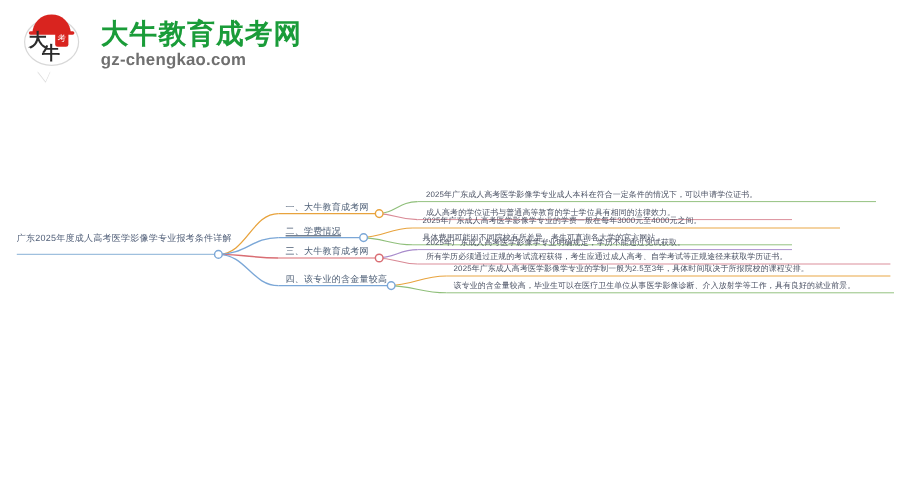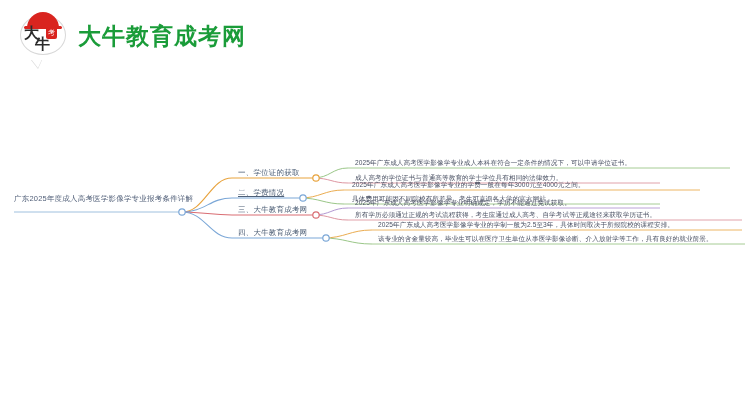--- a/index.html
+++ b/index.html
@@ -102,21 +102,21 @@
     color: #2b2b2b;
     font-family: "DejaVu Serif", "Liberation Serif", serif;
     font-weight: 700;
     font-size: 15px;
     line-height: 14px;
     letter-spacing: -1px;
   }
   .cally .c1 { position:absolute; left: 0px; top: 2px; }
   .cally .c2 { position:absolute; left: 11px; top: 13px; }
 
-  #logo-text { display: flex; flex-direction: column; justify-content: space-between; }
+  #logo-text { display: flex; flex-direction: column; justify-content: space-between; margin-left: 6px; }
   #brand-name {
     color: #1a9c39;
     font-size: 23px;
     font-weight: 700;
     letter-spacing: 1px;
     line-height: 26px;
     white-space: nowrap;
   }
   #brand-url {
     color: #6f6f6f;
@@ -178,20 +178,21 @@
       <div class="dome"></div>
       <div class="dome-base"></div>
       <div class="dome-seal">考</div>
       <div class="cally">
         <span class="c1">大</span>
         <span class="c2">牛</span>
       </div>
     </div>
     <div id="logo-text">
       <div id="brand-name">大牛教育成考网</div>
+      <div id="brand-url">gz-chengkao.com</div>
     </div>
   </div>
 </div>
 
 <div id="mindmap">
   <svg id="mindmap-svg" viewBox="0 0 750 130">
 
     <path d="M182,62 C205,62 210,28 232,28" fill="none" stroke="#e8a33d" stroke-width="1.1"></path>
     <path d="M182,62 C205,62 210,48 232,48" fill="none" stroke="#7ba7d7" stroke-width="1.1"></path>
     <path d="M182,62 C205,62 210,65 232,65" fill="none" stroke="#d96d73" stroke-width="1.1"></path>
@@ -227,24 +228,24 @@
 
     <circle cx="182" cy="62" r="3.2" fill="#ffffff" stroke="#7ba7d7" stroke-width="1.2"></circle>
     <circle cx="316" cy="28" r="3.2" fill="#ffffff" stroke="#e8a33d" stroke-width="1.2"></circle>
     <circle cx="303" cy="48" r="3.2" fill="#ffffff" stroke="#7ba7d7" stroke-width="1.2"></circle>
     <circle cx="316" cy="65" r="3.2" fill="#ffffff" stroke="#d96d73" stroke-width="1.2"></circle>
     <circle cx="326" cy="88" r="3.2" fill="#ffffff" stroke="#7ba7d7" stroke-width="1.2"></circle>
   </svg>
 
   <div class="node-label" id="root-label">广东2025年度成人高考医学影像学专业报考条件详解</div>
 
-  <div class="node-label branch-label" style="left:238px; top:18px;">一、学位证的获取</div>
+  <div class="node-label branch-label" style="left:238px; top:18px;">一、大牛教育成考网</div>
   <div class="node-label branch-label" style="left:238px; top:38px;text-decoration:underline;">二、学费情况</div>
   <div class="node-label branch-label" style="left:238px; top:55px;">三、大牛教育成考网</div>
-  <div class="node-label branch-label" style="left:238px; top:78px;">四、大牛教育成考网</div>
+  <div class="node-label branch-label" style="left:238px; top:78px;">四、该专业的含金量较高</div>
 
   <div class="node-label leaf-label" style="left:355px; top:9px;">2025年广东成人高考医学影像学专业成人本科在符合一定条件的情况下，可以申请学位证书。</div>
   <div class="node-label leaf-label" style="left:355px; top:24px;">成人高考的学位证书与普通高等教育的学士学位具有相同的法律效力。</div>
 
   <div class="node-label leaf-label" style="left:352px; top:31px;">2025年广东成人高考医学影像学专业的学费一般在每年3000元至4000元之间。</div>
   <div class="node-label leaf-label" style="left:352px; top:45px;">具体费用可能因不同院校有所差异，考生可直询各大学的官方网站。</div>
 
   <div class="node-label leaf-label" style="left:355px; top:49px;">2025年广东成人高考医学影像学专业明确规定，学历不能通过免试获取。</div>
   <div class="node-label leaf-label" style="left:355px; top:61px;">所有学历必须通过正规的考试流程获得，考生应通过成人高考、自学考试等正规途径来获取学历证书。</div>
 

